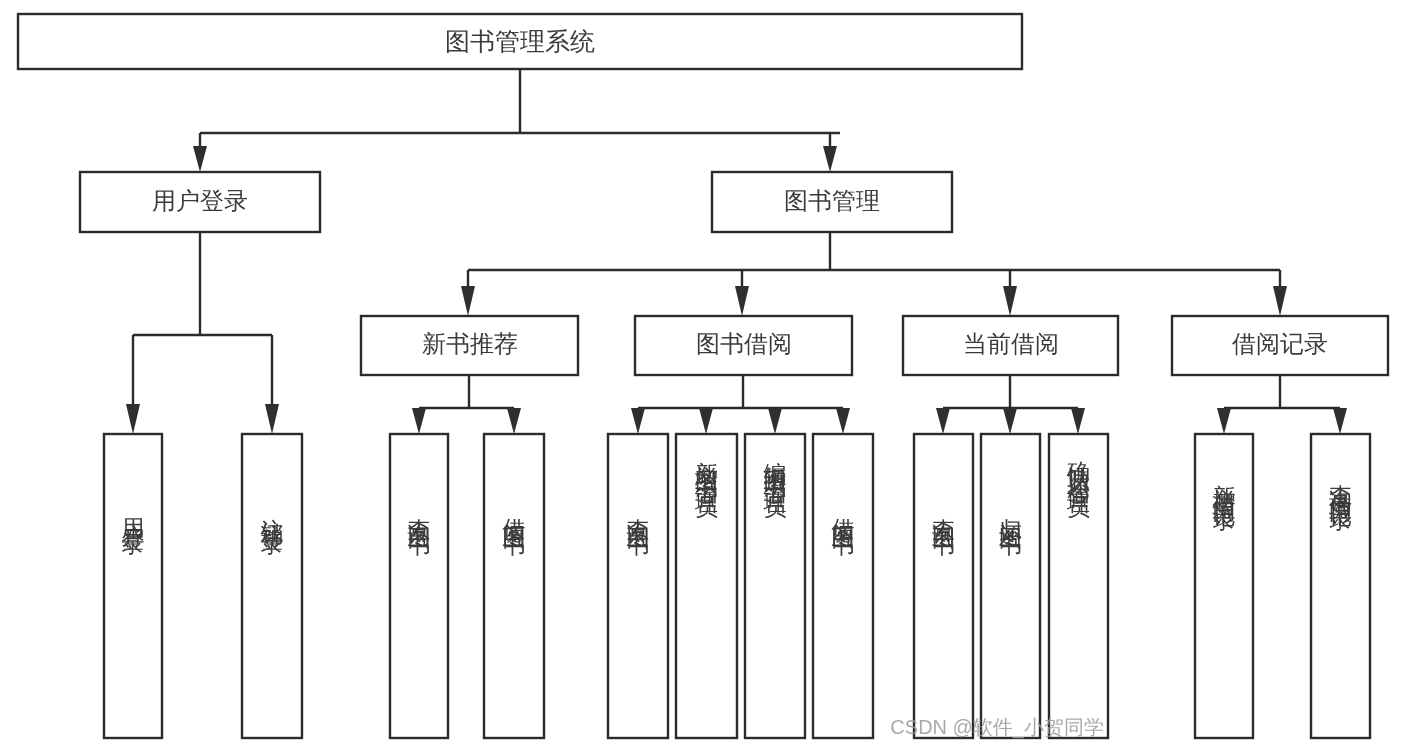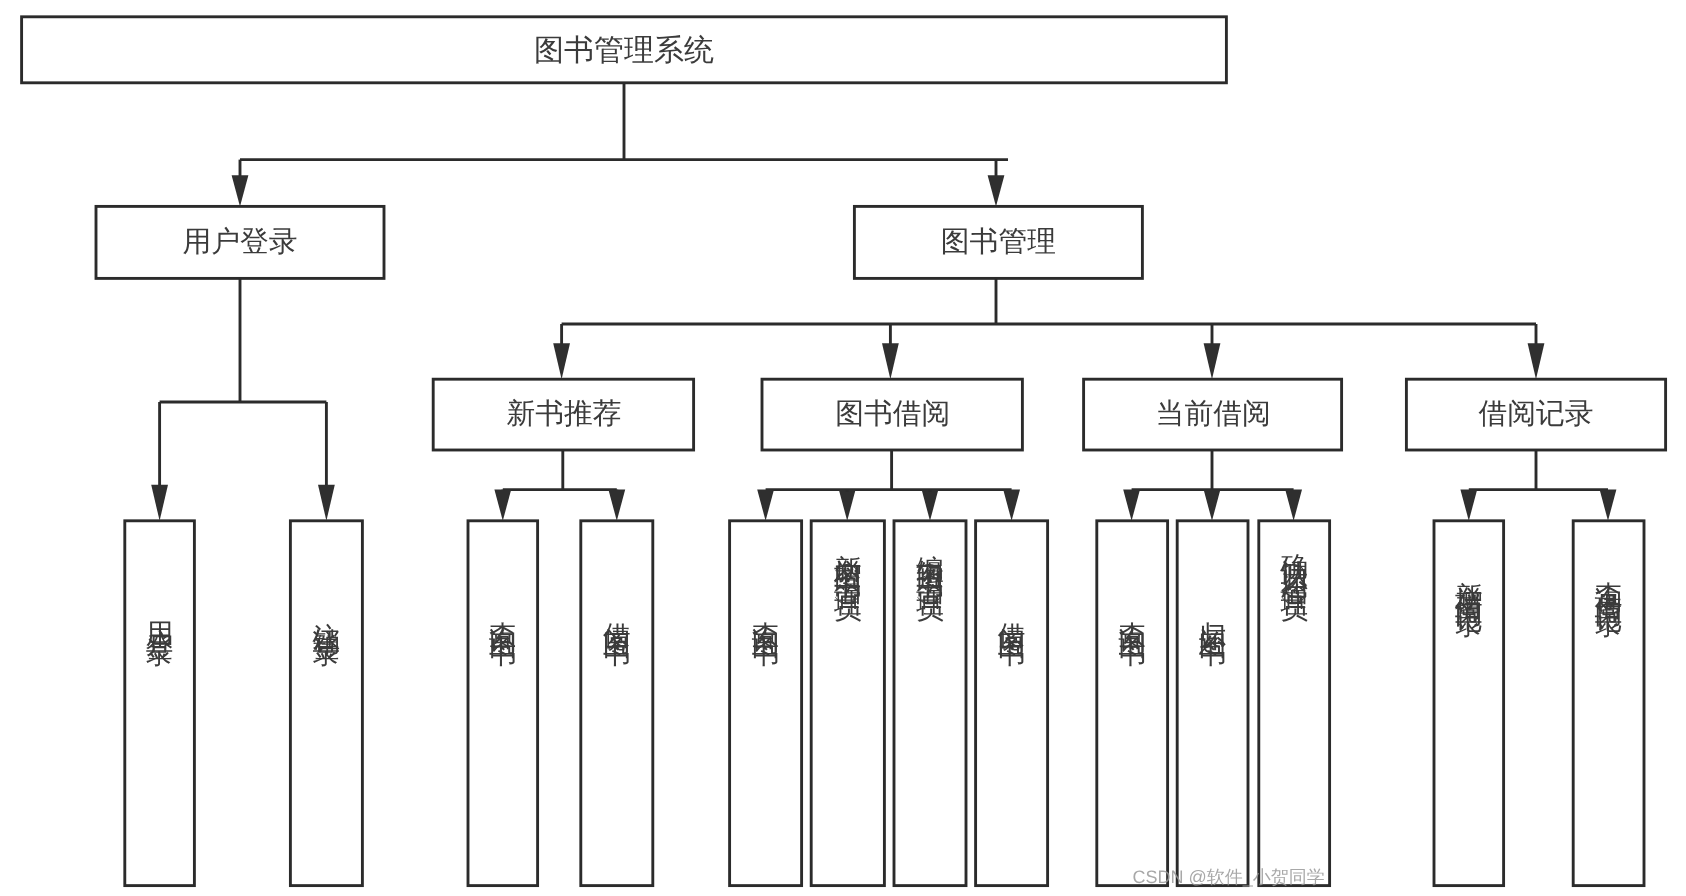--- a/index.html
+++ b/index.html
@@ -69,21 +69,21 @@
     line-height: 1;
     letter-spacing: 5px;
     color: #3b3b3b;
     white-space: nowrap;
   }
   .watermark {
     position: absolute;
     right: 8px;
     bottom: 6px;
     font-family: "Liberation Sans", "DejaVu Sans", sans-serif;
-    font-size: 15px;
+    font-size: 20px;
     color: #9a9a9a;
     opacity: 0.85;
     white-space: nowrap;
   }
 </style>
 </head>
 <body>
 
 <div id="diagram-root">
 

